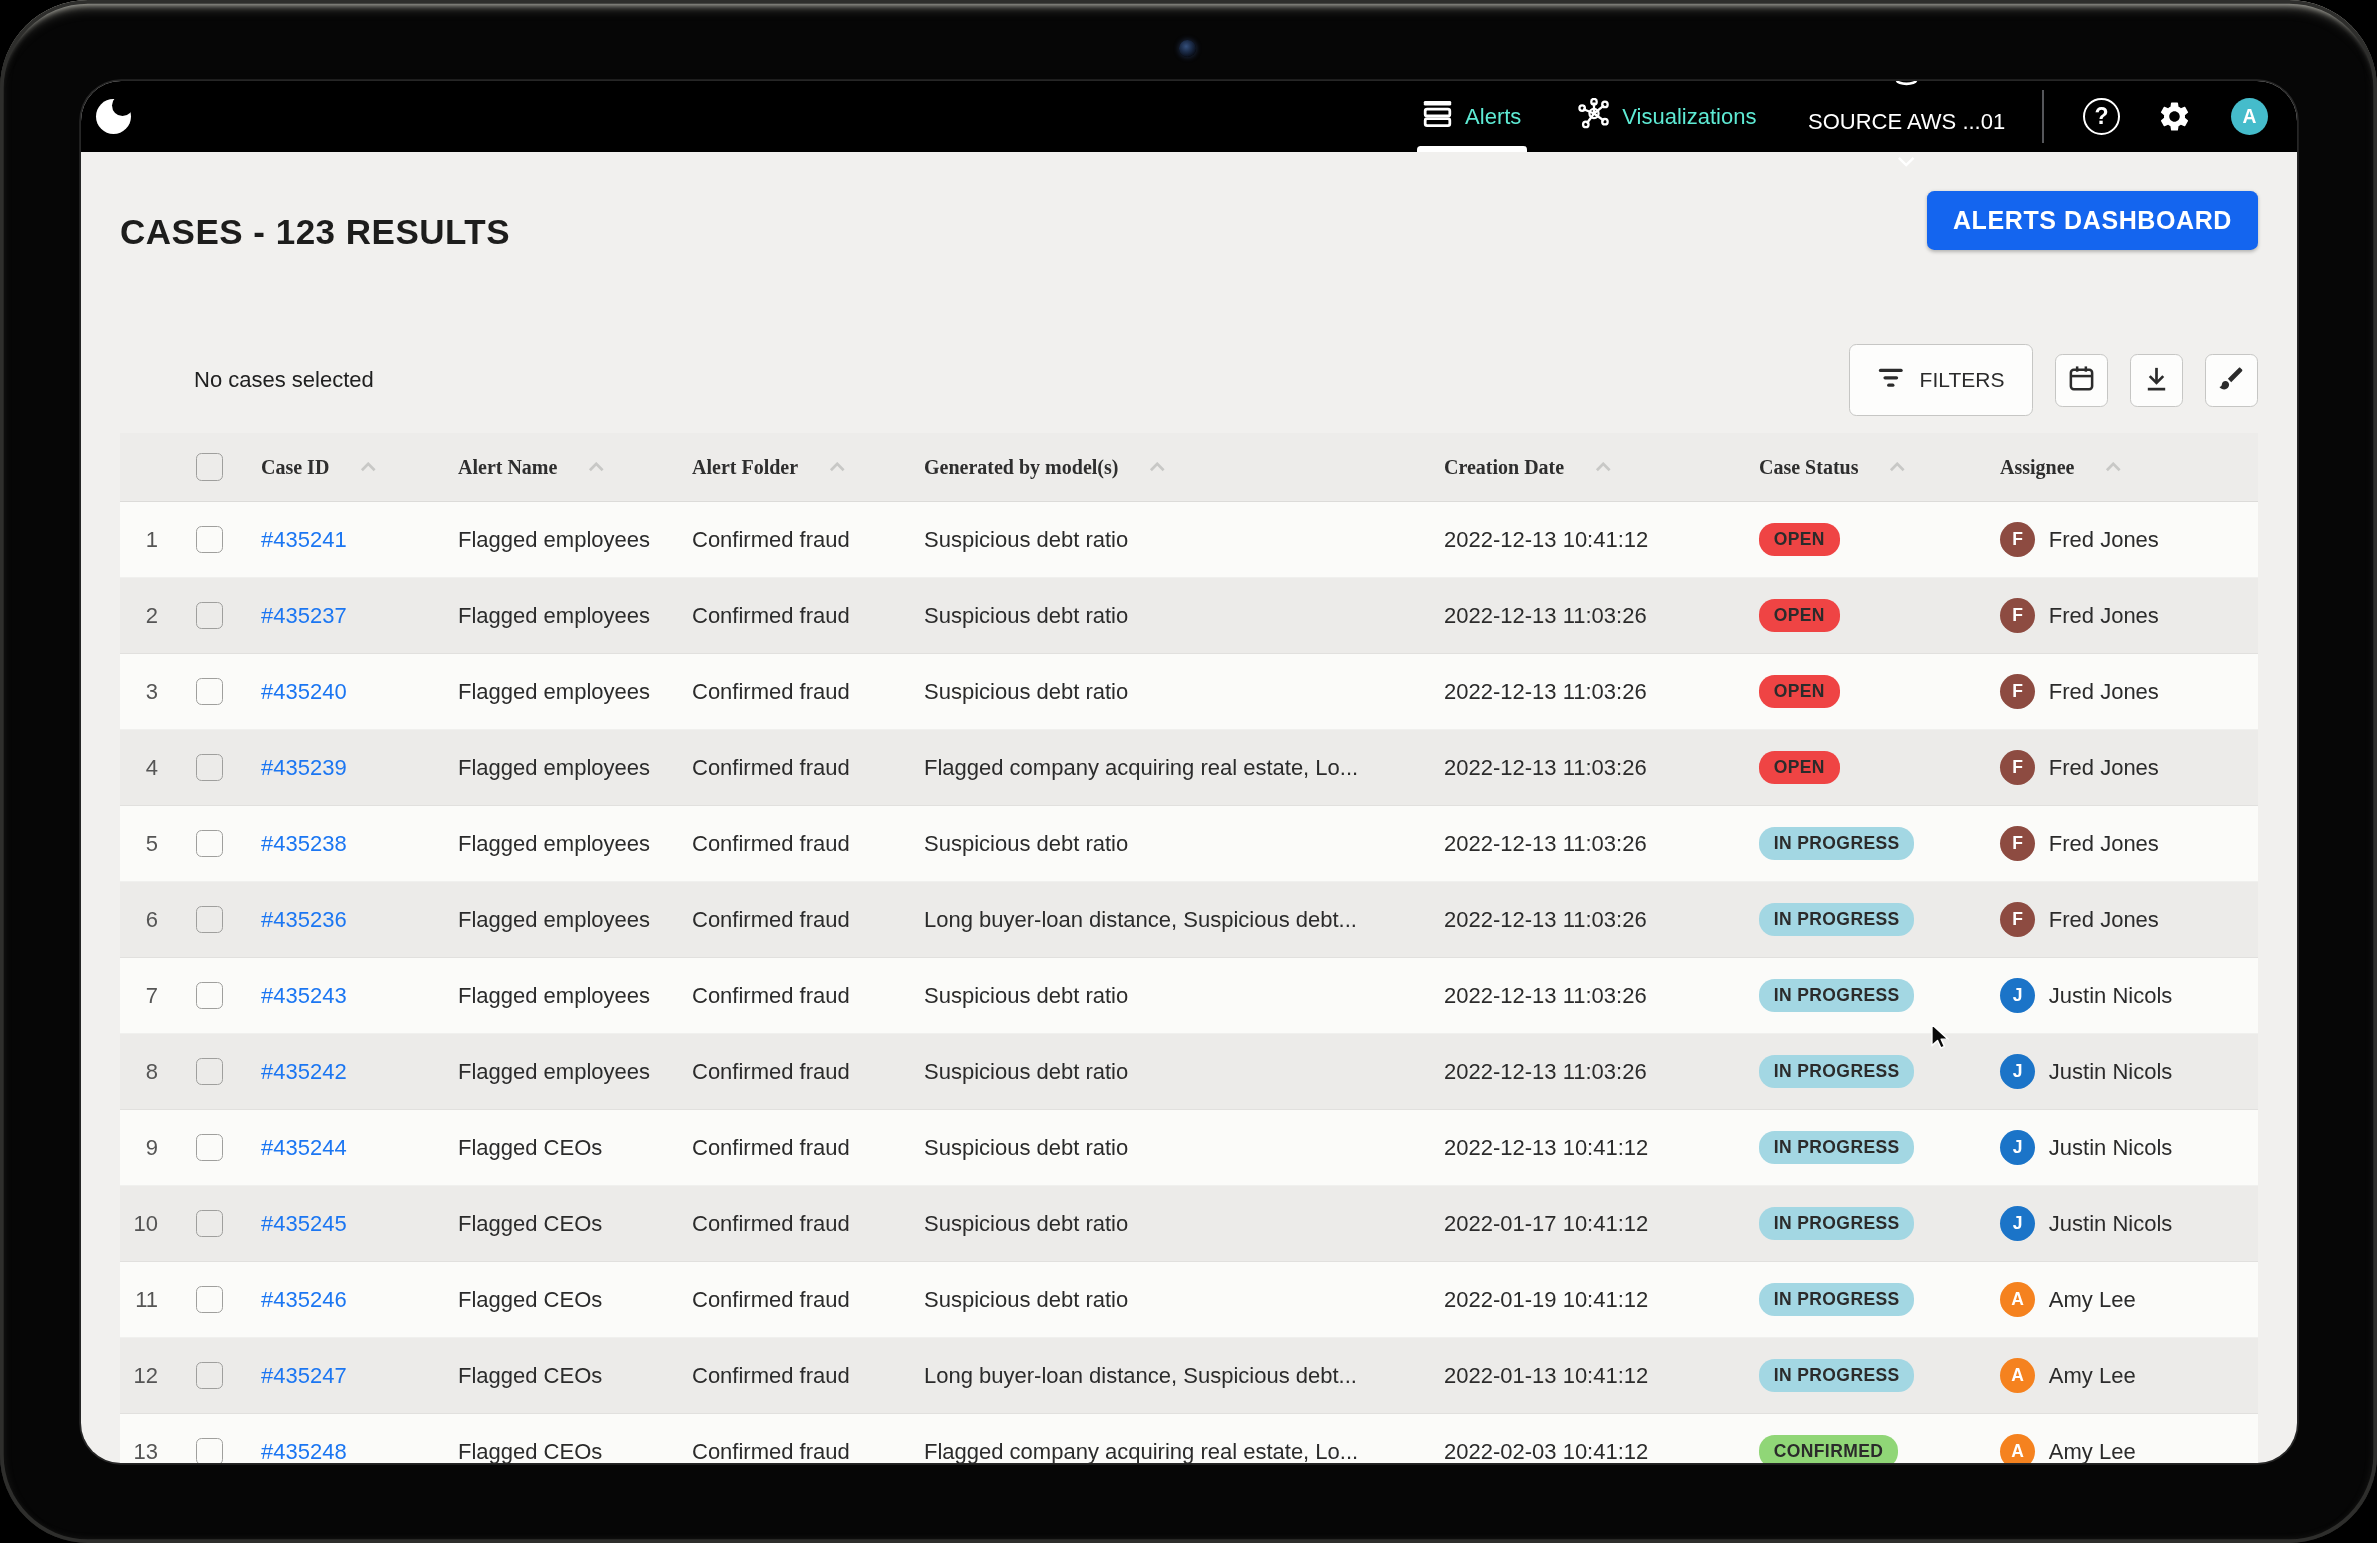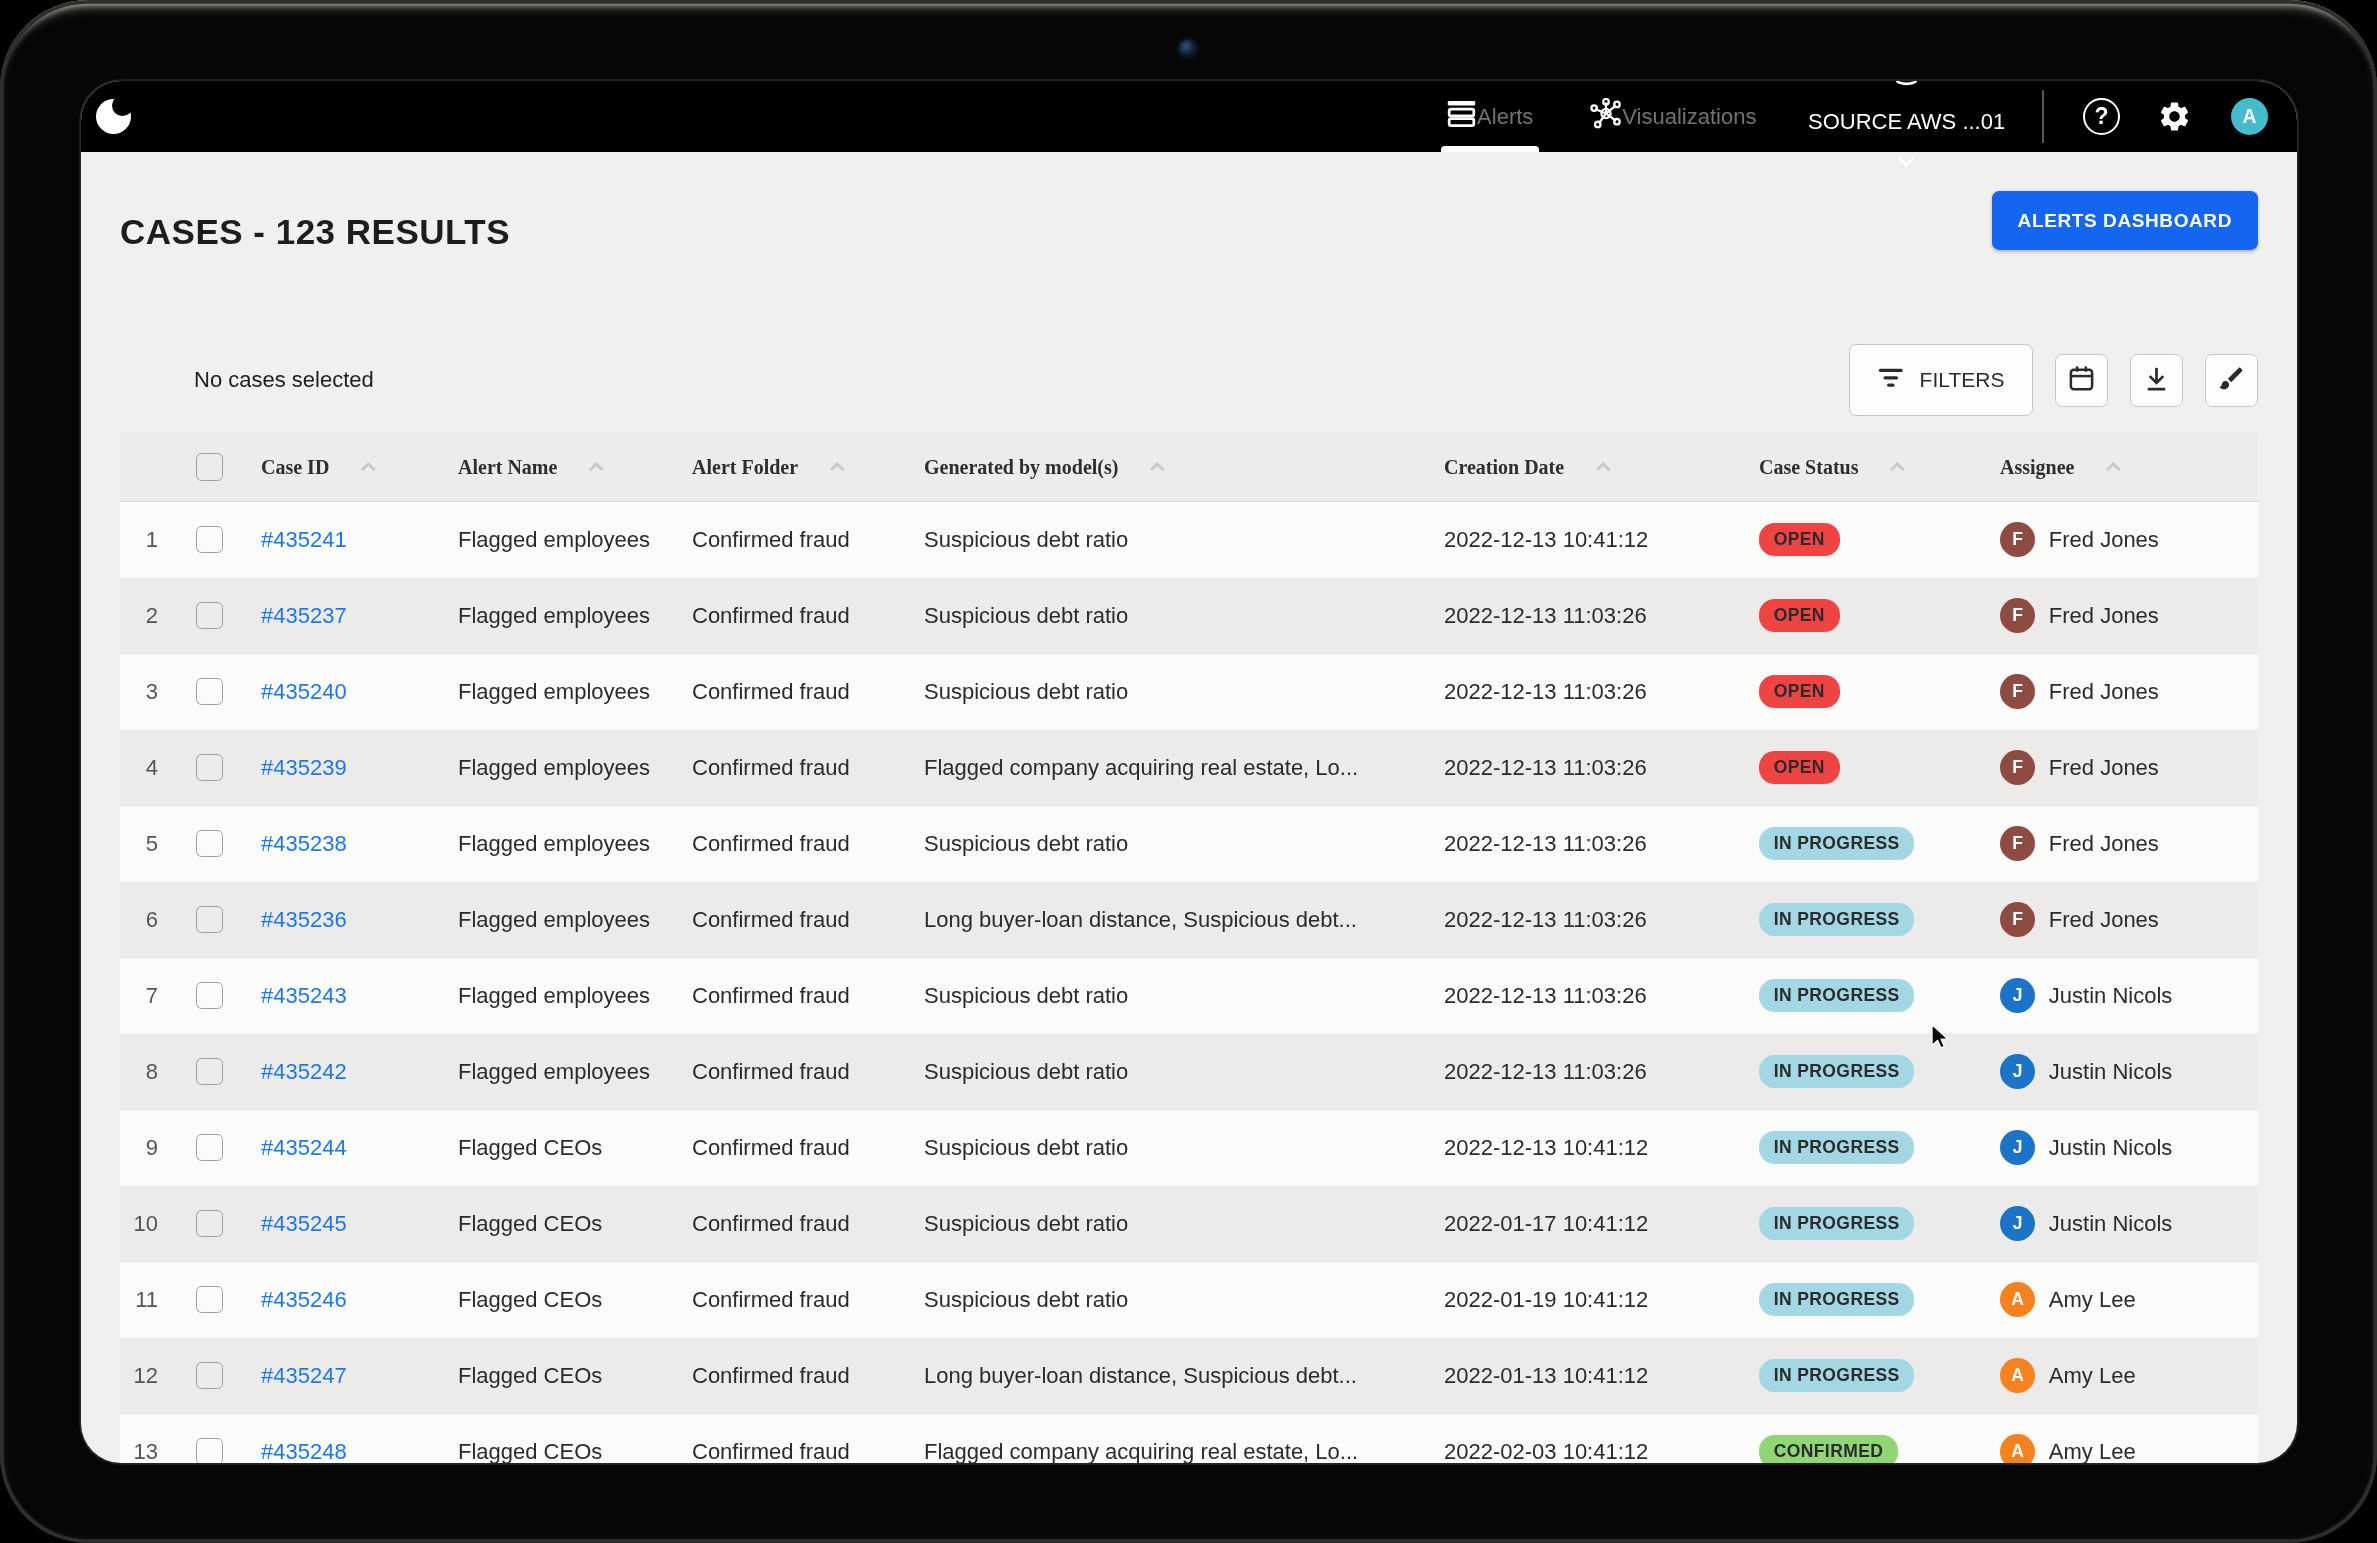--- a/index.html
+++ b/index.html
@@ -30,37 +30,37 @@
   }
 
   
   .navbar {
     height:71px; flex:0 0 71px; background:#000; color:#fff;
     display:flex; align-items:center; padding:0 29px 0 14.7px; position:relative;
   }
   .logo { position:relative; width:35px; height:35px; border-radius:50%; background:#fff; margin-right:22px; }
   .logo::after { content:""; position:absolute; width:21px; height:21px; border-radius:50%; background:#000; top:-3.7px; right:-2.8px; }
   .nav-right { margin-left:auto; display:flex; align-items:center; }
-  .nav-tab { position:relative; height:71px; display:flex; align-items:center; gap:0; font-size:22px; color:#737373; cursor:default; padding:0 5.5px; }
+  .nav-tab { position:relative; height:71px; display:flex; align-items:center; gap:12px; font-size:22px; color:#5eead4; cursor:default; padding:0 5.5px; }
   .nav-tab.active::after { content:""; position:absolute; left:0; right:0; bottom:0; height:6.4px; background:#fff; border-radius:3.7px 3.7px 0 0; }
   .nav-gap { width:46px; }
   .source-select { display:flex; align-items:center; gap:12px; font-size:22px;flex-direction:column; }
   .nav-divider { width:1.8px; height:53px; background:#55565a; margin:0 39px 0 37px; }
   .help-icon { width:37px; height:37px; border:2.8px solid #fff; border-radius:50%; display:flex; align-items:center; justify-content:center; font-size:23px; font-weight:bold; }
   .help-icon::after { content:"?"; }
   .gear { width:35px; height:35px; margin-left:37px; }
   .nav-avatar { width:37px; height:37px; border-radius:50%; background:#45bccb; color:#fff; font-size:19.3px; font-weight:bold; display:flex; align-items:center; justify-content:center; margin-left:39px; }
 
   
   .content { flex:1; padding:0 39px; overflow:hidden; }
   .page-header { margin-top:39px; height:59px; display:flex; align-items:center; justify-content:space-between; }
   .page-title { font-size:35px; font-weight:bold; color:#1d1d1c; letter-spacing:0.5px; transform:translateY(11px); }
   .btn-primary {
     height:59px; padding:0 26px; background:#1465ef; color:#fff; border:none; border-radius:7.3px;
-    font-family:inherit; font-size:19px; font-weight:bold; letter-spacing:0.6px; cursor:pointer;
+    font-family:inherit; font-size:25px; font-weight:bold; letter-spacing:0.6px; cursor:pointer;
     box-shadow:0 1.8px 3.7px rgba(0,0,0,0.25);
   }
   .toolbar { margin-top:100px; height:60px; display:flex; align-items:center; }
   .selection-status { margin-left:74px; font-size:22px; color:#202020; }
   .toolbar-right { margin-left:auto; display:flex; align-items:center; gap:22px; }
   .btn-outline {
     height:72px; padding:0 27.6px; background:#fdfdfc; border:0.9px solid #c6c6c4; border-radius:7.3px;
     display:flex; align-items:center; gap:14.7px; font-family:inherit; font-size:21px; color:#2b2b2b; cursor:pointer;
   }
   .icon-btn { width:53px; height:53px; background:#fdfdfc; border:0.9px solid #c6c6c4; border-radius:7.3px; display:flex; align-items:center; justify-content:center; cursor:pointer; }

